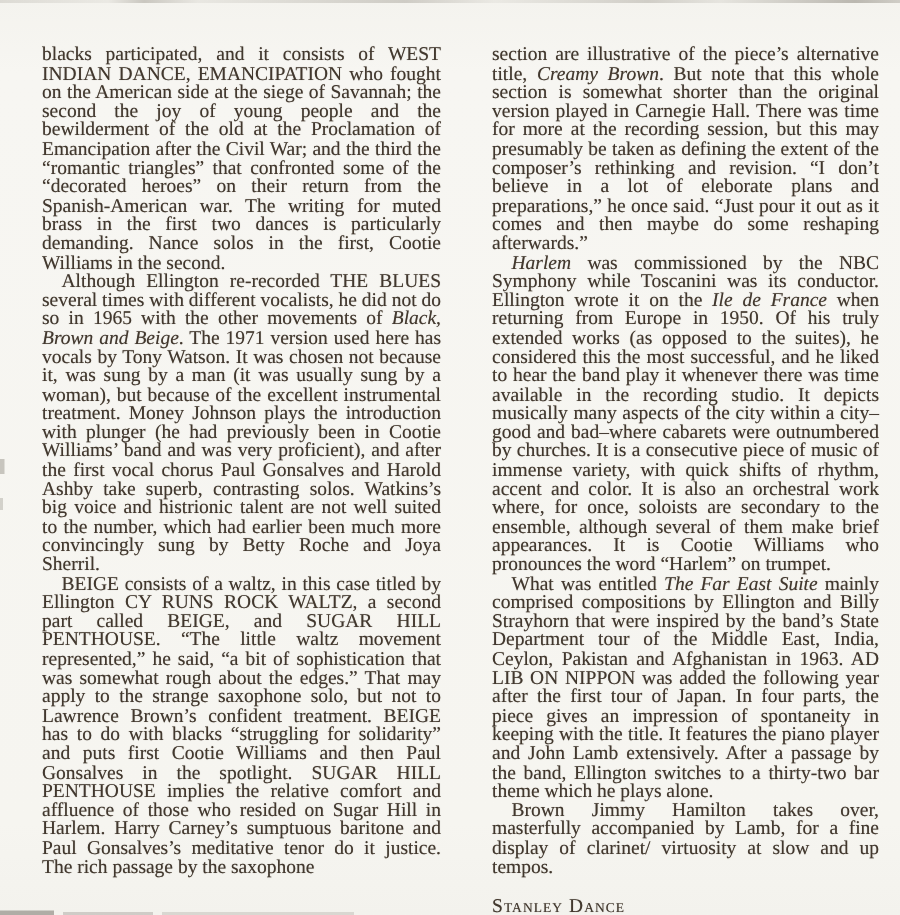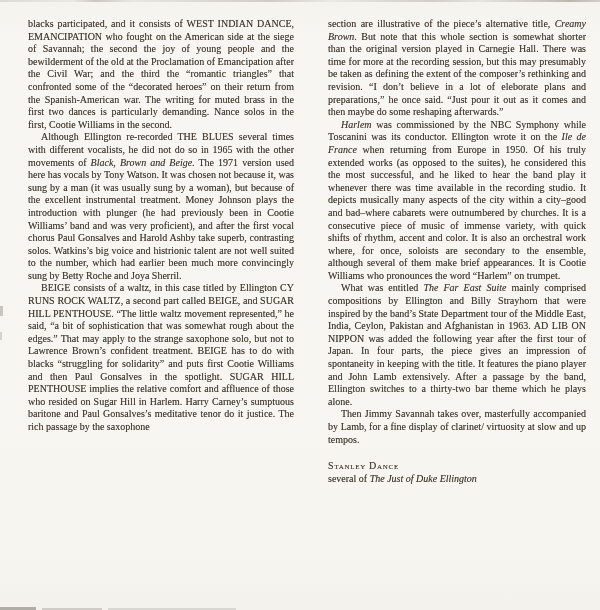--- a/index.html
+++ b/index.html
@@ -14,22 +14,22 @@
     background: linear-gradient(180deg, #f4f3ee 0%, #f7f6f2 8%, #f6f5f0 90%, #f3f2ed 100%);
     font-family: "Liberation Serif", "DejaVu Serif", serif;
     color: #42382e;
   }
   .page {
     position: absolute;
     inset: 0;
   }
   .col {
     position: absolute;
-    top: 18px;
-    font-size: 10px;
+    top: 30px;
+    font-size: 13px;
     line-height: 12.6px;
     text-align: justify;
     text-shadow: 0 0 0.5px rgba(66, 56, 46, 0.55);
   }
   #col-left  { left: 28px;  width: 266px; }
   #col-right { left: 328px; width: 258px; }
   .col p { margin: 0; }
   .col p.indent { text-indent: 13px; }
   .col i { font-style: italic; }
   .signature {
@@ -84,21 +84,21 @@
 
   <div class="col" id="col-left">
       <p><span>blacks participated, and it consists of WEST INDIAN DANCE, EMANCIPATION who fought on the American side at the siege of Savannah; the second the joy of young people and the bewilderment of the old at the Proclamation of Emancipation after the Civil War; and the third the “romantic triangles” that confronted some of the “decorated heroes” on their return from the Spanish-American war. The writing for muted brass in the first two dances is particularly demanding. Nance solos in the first, Cootie Williams in the second.</span></p>
       <p class="indent"><span>Although Ellington re-recorded THE BLUES several times with different vocalists, he did not do so in 1965 with the other movements of </span><i>Black, Brown and Beige</i><span>. The 1971 version used here has vocals by Tony Watson. It was chosen not because it, was sung by a man (it was usually sung by a woman), but because of the excellent instrumental treatment. Money Johnson plays the introduction with plunger (he had previously been in Cootie Williams’ band and was very proficient), and after the first vocal chorus Paul Gonsalves and Harold Ashby take superb, contrasting solos. Watkins’s big voice and histrionic talent are not well suited to the number, which had earlier been much more convincingly sung by Betty Roche and Joya Sherril.</span></p>
       <p class="indent"><span>BEIGE consists of a waltz, in this case titled by Ellington CY RUNS ROCK WALTZ, a second part called BEIGE, and SUGAR HILL PENTHOUSE. “The little waltz movement represented,” he said, “a bit of sophistication that was somewhat rough about the edges.” That may apply to the strange saxophone solo, but not to Lawrence Brown’s confident treatment. BEIGE has to do with blacks “struggling for solidarity” and puts first Cootie Williams and then Paul Gonsalves in the spotlight. SUGAR HILL PENTHOUSE implies the relative comfort and affluence of those who resided on Sugar Hill in Harlem. Harry Carney’s sumptuous baritone and Paul Gonsalves’s meditative tenor do it justice. The rich passage by the saxophone</span></p>
     </div>
   <div class="col" id="col-right">
       <p><span>section are illustrative of the piece’s alternative title, </span><i>Creamy Brown</i><span>. But note that this whole section is somewhat shorter than the original version played in Carnegie Hall. There was time for more at the recording session, but this may presumably be taken as defining the extent of the composer’s rethinking and revision. “I don’t believe in a lot of eleborate plans and preparations,” he once said. “Just pour it out as it comes and then maybe do some reshaping afterwards.”</span></p>
       <p class="indent"><i>Harlem</i><span> was commissioned by the NBC Symphony while Toscanini was its conductor. Ellington wrote it on the </span><i>Ile de France</i><span> when returning from Europe in 1950. Of his truly extended works (as opposed to the suites), he considered this the most successful, and he liked to hear the band play it whenever there was time available in the recording studio. It depicts musically many aspects of the city within a city–good and bad–where cabarets were outnumbered by churches. It is a consecutive piece of music of immense variety, with quick shifts of rhythm, accent and color. It is also an orchestral work where, for once, soloists are secondary to the ensemble, although several of them make brief appearances. It is Cootie Williams who pronounces the word “Harlem” on trumpet.</span></p>
       <p class="indent"><span>What was entitled </span><i>The Far East Suite</i><span> mainly comprised compositions by Ellington and Billy Strayhorn that were inspired by the band’s State Department tour of the Middle East, India, Ceylon, Pakistan and Afghanistan in 1963. AD LIB ON NIPPON was added the following year after the first tour of Japan. In four parts, the piece gives an impression of spontaneity in keeping with the title. It features the piano player and John Lamb extensively. After a passage by the band, Ellington switches to a thirty-two bar theme which he plays alone.</span></p>
-      <p class="indent"><span>Then Jimmy Savannah takes over, masterfully accompanied by Lamb, for a fine display of clarinet/ virtuosity at slow and up tempos.</span></p>
+      <p class="indent"><span>Brown Jimmy Hamilton takes over, masterfully accompanied by Lamb, for a fine display of clarinet/ virtuosity at slow and up tempos.</span></p>
       <div class="signature">
         <div class="sig-line"><span class="sc">Stanley Dance</span></div>
         <div class="sig-line"><span>several of </span><i>The Just of Duke Ellington</i></div>
       </div>
     </div>
 
   <div class="artifact edge-bottom-a"></div>
   <div class="artifact edge-bottom-b"></div>
   <div class="artifact edge-bottom-c"></div>
 </div>

